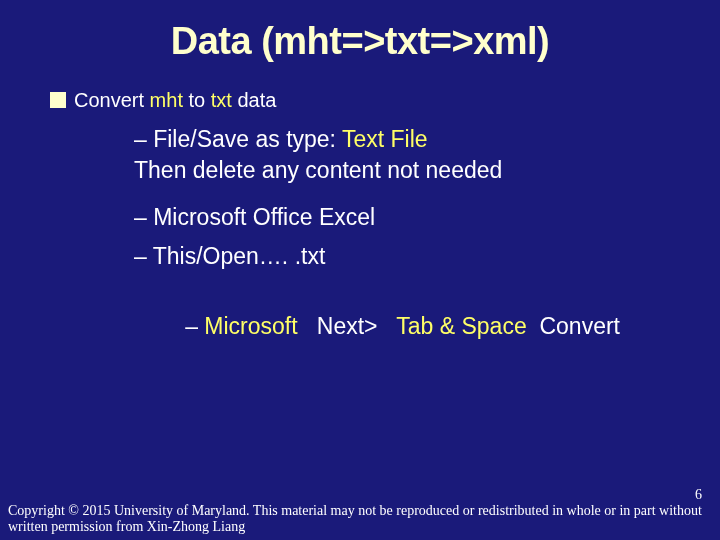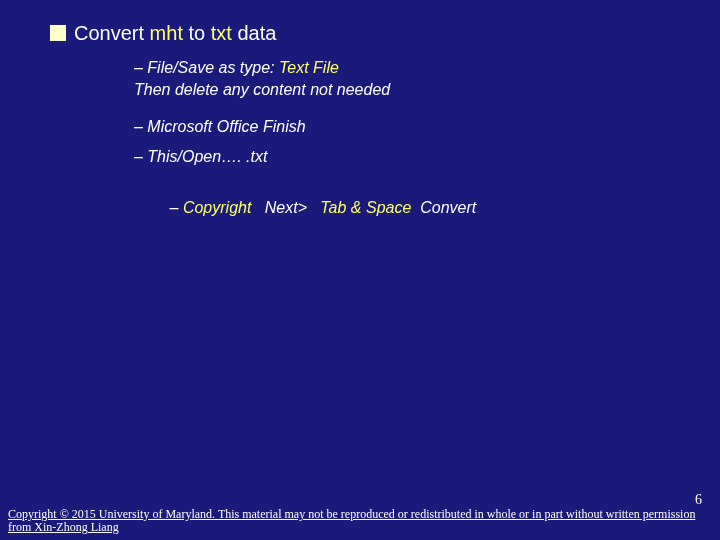--- a/index.html
+++ b/index.html
@@ -45,78 +45,77 @@
     margin-right: 8px;
     vertical-align: middle;
     position: relative;
     top: -2px;
   }
   .yellow { color: #ffff66; }
   .red { color: #ff4d4d; }
   .white { color: #ffffff; }
   .sub {
     margin-left: 84px;
-    font-size: 16px;
+    font-size: 23px;
     line-height: 1.35;
     margin-top: 10px;
-    font-style: italic;
   }
   .sub-item {
     margin-bottom: 8px;
   }
   .footer {
     position: absolute;
     left: 0;
     right: 0;
     bottom: 4px;
     padding: 0 8px 2px 8px;
   }
   .pagenum {
     text-align: right;
     color: #ffffff;
     font-size: 14px;
     font-family: "Times New Roman", serif;
     padding-right: 10px;
   }
   .copyright {
     color: #ffffff;
-    font-size: 12px;
+    font-size: 14px;
     font-family: "Times New Roman", serif;
     line-height: 1.1;
-    text-decoration: underline;
   }
 </style>
 </head>
 <body>
 
 <div class="slide">
 
+  <div class="title">Data (mht=&gt;txt=&gt;xml)</div>
 
   <div class="section">
     <div class="section-line">
       <span class="bullet-sq"></span><span class="white">Convert </span><span class="yellow">mht</span><span class="white"> to </span><span class="yellow">txt</span><span class="white"> data</span>
     </div>
     <div class="sub">
       <div class="sub-item">
         <span class="white">– File/Save as type: </span><span class="yellow">Text File</span><br>
         <span class="white">Then delete any content not needed</span>
       </div>
     </div>
   </div>
 
   <div class="section" style="margin-top:8px;">
     <div class="sub" style="margin-top:6px;">
       <div class="sub-item">
-        <span class="white">– Microsoft Office Finish</span>
+        <span class="white">– Microsoft Office Excel</span>
       </div>
       <div class="sub-item">
         <span class="white">– This/Open…. .txt</span>
       </div>
       <div class="sub-item" style="white-space:pre;">
-        <span class="white">– </span><span class="yellow">Copyright</span><span class="white">   Next&gt;   </span><span class="yellow">Tab &amp; Space</span><span class="white">  Convert</span>
+        <span class="white">– </span><span class="yellow">Microsoft</span><span class="white">   Next&gt;   </span><span class="yellow">Tab &amp; Space</span><span class="white">  Convert</span>
       </div>
     </div>
   </div>
 
 </div>
 
 <div class="footer">
   <div class="pagenum">6</div>
   <div class="copyright">Copyright © 2015 University of Maryland. This material may not be reproduced or redistributed in whole or in part without written permission from Xin-Zhong Liang</div>
 </div>

